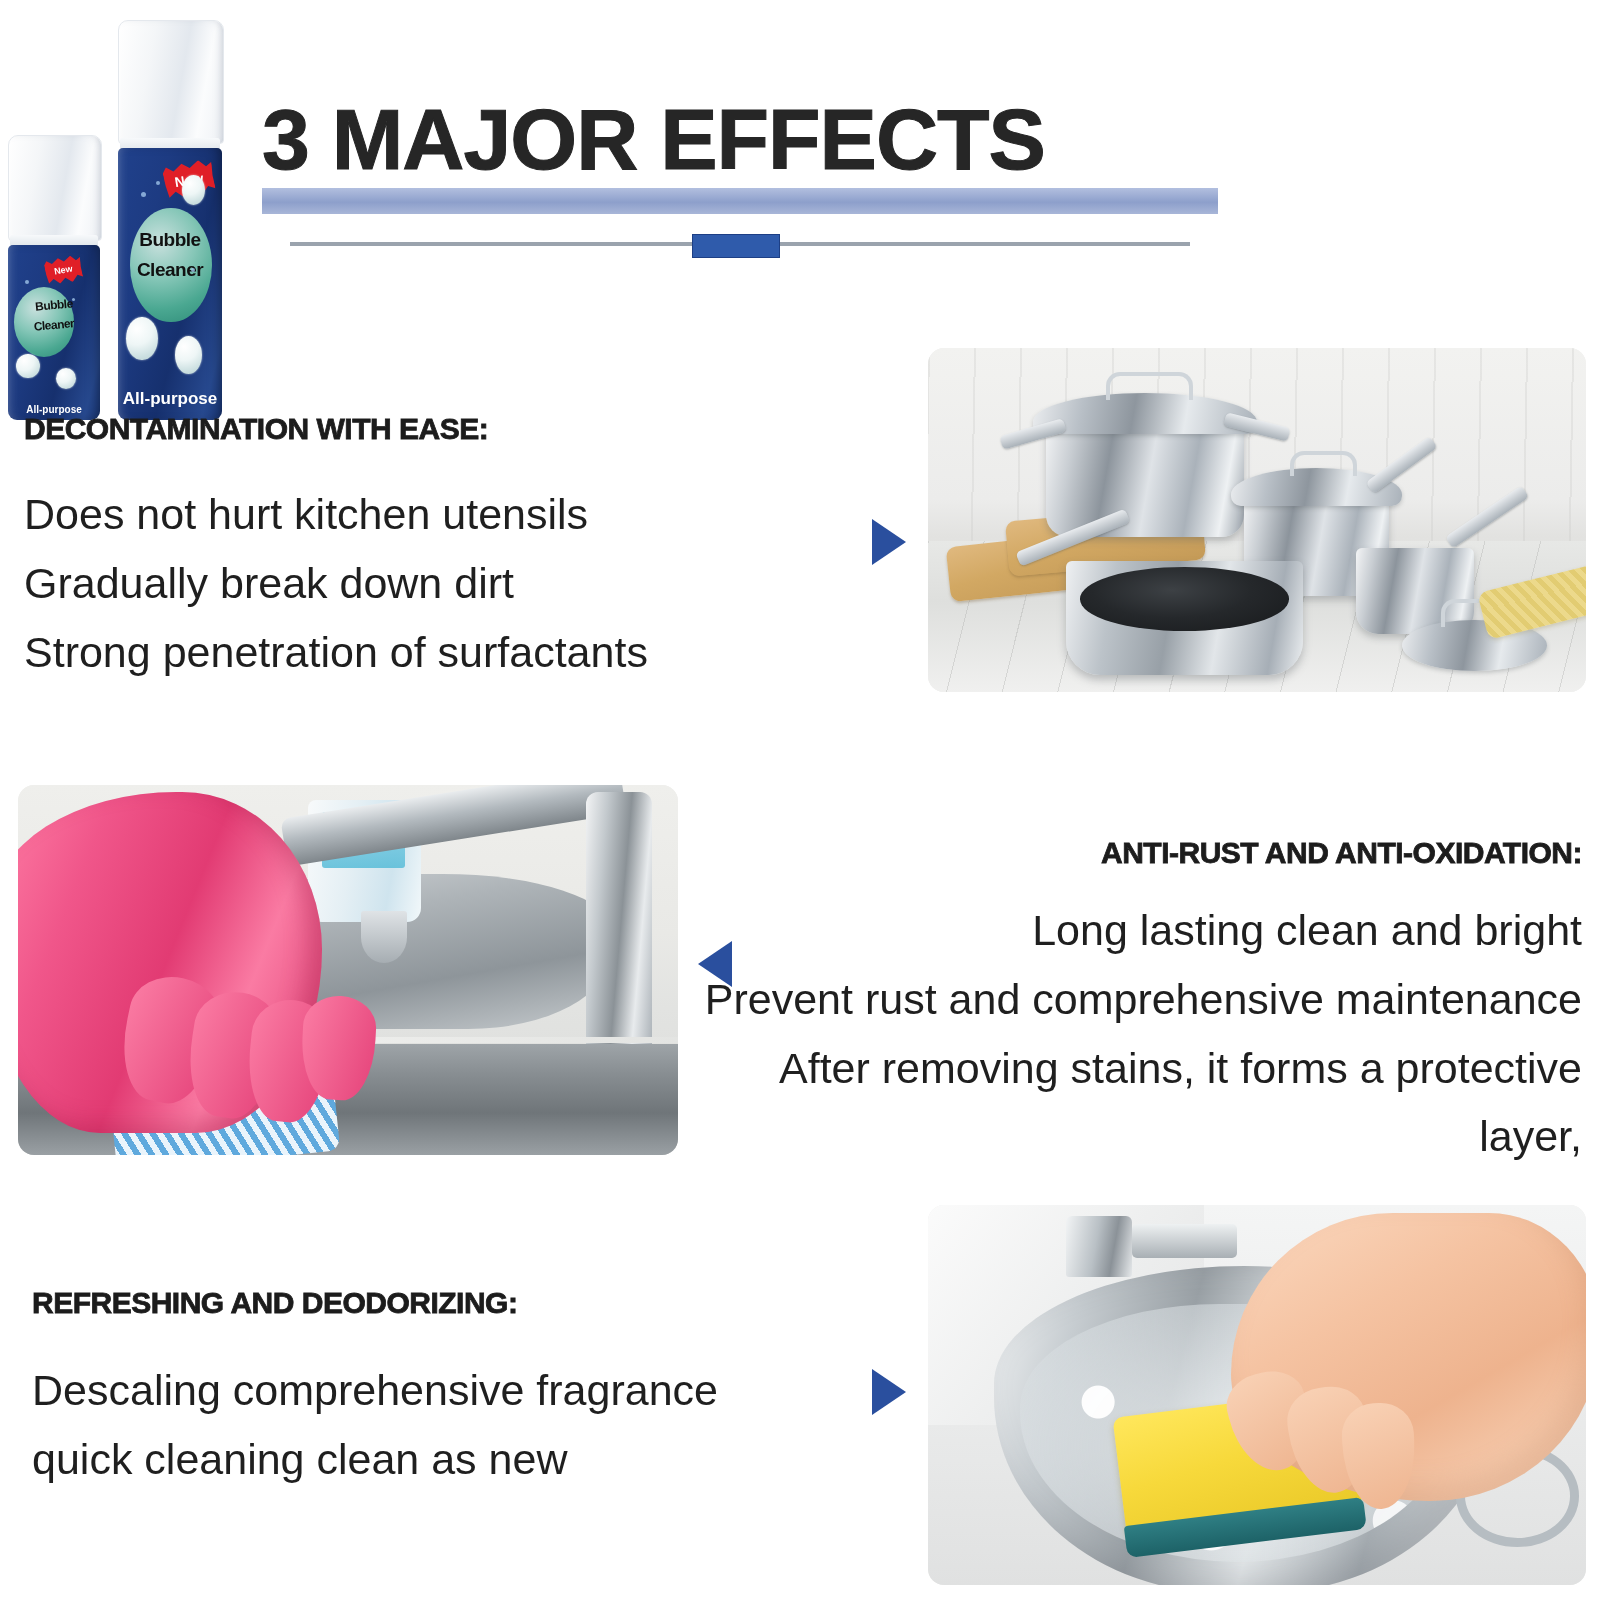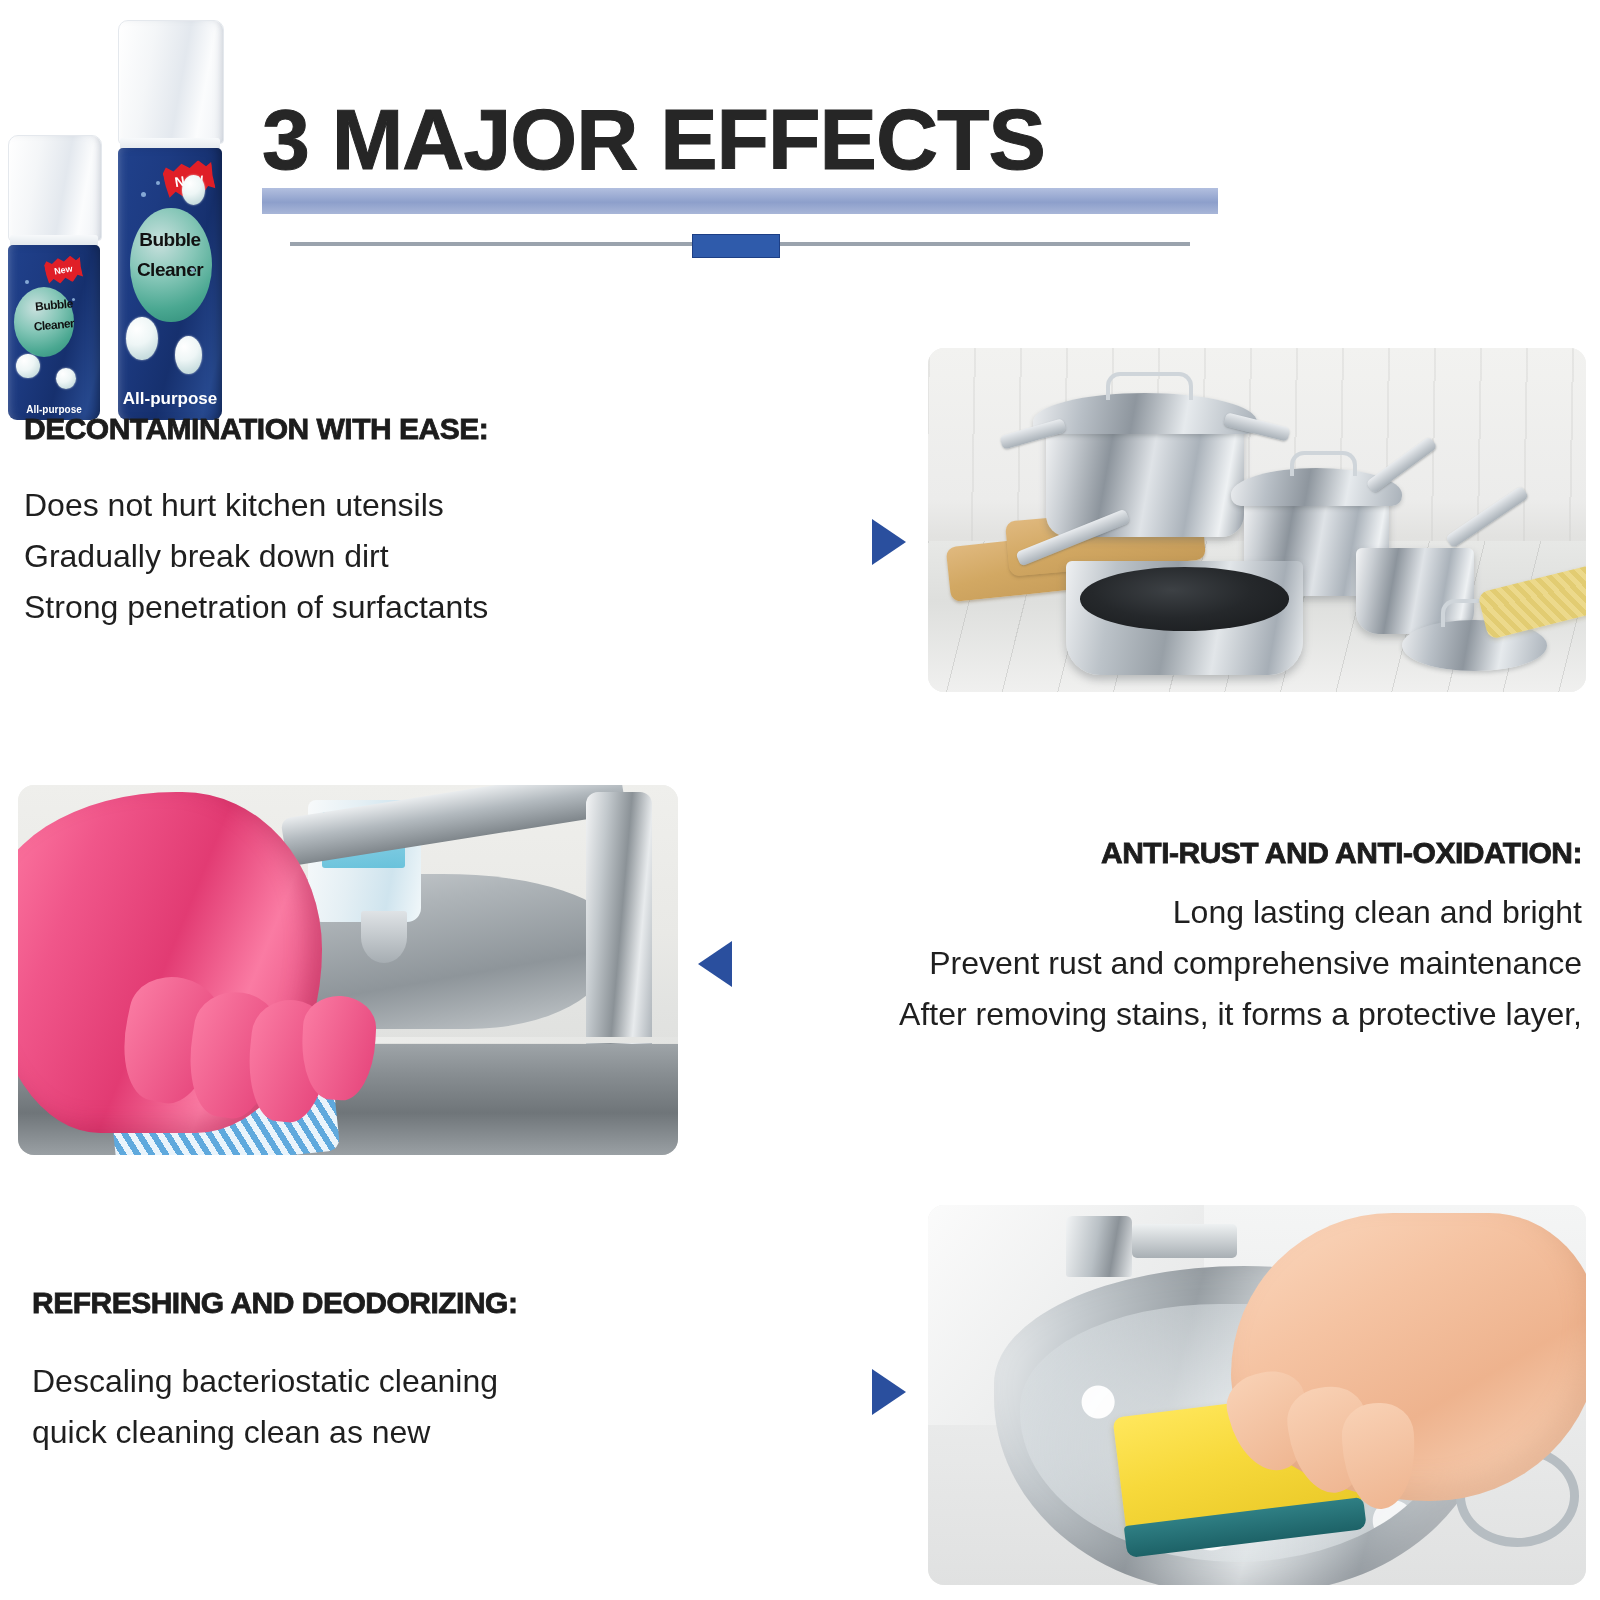--- a/index.html
+++ b/index.html
@@ -164,21 +164,21 @@
   
   .section-heading {
     font-size: 30px;
     font-weight: bold;
     letter-spacing: -0.5px;
     color: #1c1c1c;
     white-space: nowrap;
     -webkit-text-stroke: .8px #1c1c1c;
   }
   .section-body {
-    font-size: 32px;
+    font-size: 43px;
     line-height: 1.60;
     color: #1f1f1f;
   }
 
   
   #section-decontamination-text {
     position: absolute;
     left: 24px;
     top: 412px;
     width: 880px;
@@ -186,21 +186,21 @@
   #section-decontamination-text .section-body { margin-top: 34px; }
 
   
   #section-antirust-text {
     position: absolute;
     right: 18px;
     top: 836px;
     width: 900px;
     text-align: right;
   }
-  #section-antirust-text .section-body { margin-top: 17px; }
+  #section-antirust-text .section-body { margin-top: 26px; }
 
   
   #section-refreshing-text {
     position: absolute;
     left: 32px;
     top: 1286px;
     width: 880px;
   }
   #section-refreshing-text .section-body { margin-top: 36px; }
 
@@ -551,21 +551,21 @@
   <div class="glove"></div>
   <div class="finger" style="left:16%;top:52%;width:14%;height:34%;transform:rotate(12deg);"></div>
   <div class="finger" style="left:26%;top:56%;width:13%;height:34%;transform:rotate(9deg);"></div>
   <div class="finger" style="left:35%;top:58%;width:12%;height:33%;transform:rotate(6deg);"></div>
   <div class="finger" style="left:43%;top:57%;width:11%;height:28%;transform:rotate(3deg);"></div>
 </div>
 
 <div id="section-refreshing-text">
   <div class="section-heading">REFRESHING AND DEODORIZING:</div>
   <div class="section-body">
-    <div>Descaling bacteriostatic cleaning</div>
+    <div>Descaling comprehensive fragrance</div>
     <div>quick cleaning clean as new</div>
   </div>
 </div>
 <div class="arrow arrow-right" id="arrow-refreshing"></div>
 
 <div class="photo" id="photo-sponge">
   <div class="bg"></div>
   <div class="sink-wall"></div>
   <div class="tap"></div>
   <div class="tap2"></div>

